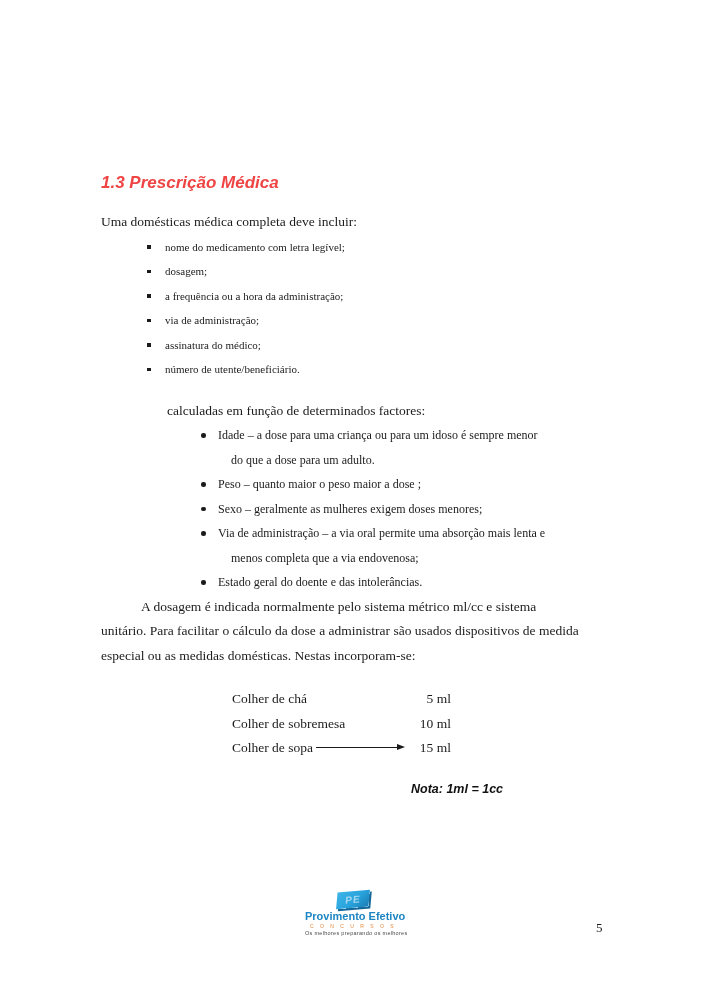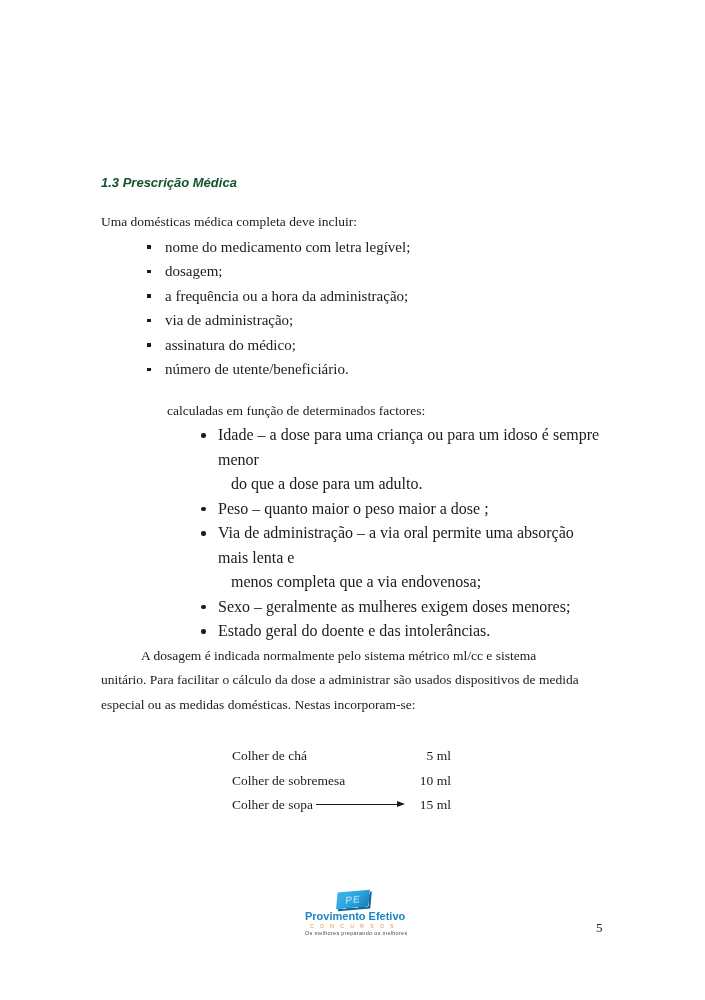--- a/index.html
+++ b/index.html
@@ -14,76 +14,76 @@
   }
   .content {
     position:absolute;
     left:101px; top:171px;
     width:506px;
   }
   h1.doc-heading {
     font-family:"Liberation Sans", sans-serif;
     font-style:italic;
     font-weight:bold;
-    font-size:13px;
+    font-size:17px;
     line-height:24px;
-    color:#14532d;
+    color:#ef4444;
     margin:0 0 15px 0;
   }
   .intro {
     margin:0;
     font-size:13.5px;
     line-height:24.5px;
   }
   ul.checklist {
     list-style:none;
     margin:0; padding:0;
   }
   ul.checklist li {
     position:relative;
-    font-size:15px;
+    font-size:11px;
     line-height:24.5px;
     padding-left:64px;
   }
   ul.checklist li::before {
     content:"";
     position:absolute;
     left:46px; top:10.5px;
     width:3.5px; height:3.5px;
     background:#1b1b1b;
   }
   .dosage-block {
     margin-top:17px;
     font-size:13.5px;
     line-height:24.5px;
   }
   .dosage-line2 { margin-left:66px; }
   ul.factors {
     list-style:none;
     margin:0; padding:0;
   }
-  ul.factors li { position:relative; font-size:16px; }
+  ul.factors li { position:relative; font-size:12px; }
   ul.factors li::before {
     content:"";
     position:absolute;
     left:100px; top:10px;
     width:4.5px; height:4.5px;
     border-radius:50%;
     background:#1b1b1b;
   }
   .f-line   { line-height:24.5px; padding-left:117px; }
   .f-cont   { line-height:24.5px; padding-left:130px; }
   .paragraph {
     margin:0;
     font-size:13.5px;
     line-height:24.5px;
   }
   .p-first { text-indent:40px; }
   .measures {
-    margin:27px 0 0 131px;
+    margin:19px 0 0 131px;
     width:219px;
   }
   .measure-row {
     position:relative;
     display:flex;
     justify-content:space-between;
     font-size:13.5px;
     line-height:24.5px;
   }
   .m-value { text-align:right; }
@@ -191,25 +191,25 @@
 
     <ul class="factors">
       <li>
         <div class="f-line">Idade – a dose para uma criança ou para um idoso é sempre menor</div>
         <div class="f-cont">do que a dose para um adulto.</div>
       </li>
       <li>
         <div class="f-line">Peso – quanto maior o peso maior a dose ;</div>
       </li>
       <li>
+        <div class="f-line">Sexo – geralmente as mulheres exigem doses menores;</div>
+      </li>
+      <li>
         <div class="f-line">Via de administração – a via oral permite uma absorção mais lenta e</div>
         <div class="f-cont">menos completa que a via endovenosa;</div>
-      </li>
-      <li>
-        <div class="f-line">Sexo – geralmente as mulheres exigem doses menores;</div>
       </li>
       <li>
         <div class="f-line">Estado geral do doente e das intolerâncias.</div>
       </li>
     </ul>
 
     <div class="paragraph">
       <div class="p-first">A dosagem é indicada normalmente pelo sistema métrico ml/cc e sistema</div>
       <div>unitário. Para facilitar o cálculo da dose a administrar são usados dispositivos de medida</div>
       <div>especial ou as medidas domésticas. Nestas incorporam-se:</div>
@@ -224,20 +224,21 @@
         <span class="m-label">Colher de sobremesa</span>
         <span class="m-value">10 ml</span>
       </div>
       <div class="measure-row">
         <span class="m-label">Colher de sopa</span>
         <span class="measure-arrow"></span>
         <span class="m-value">15 ml</span>
       </div>
     </div>
 
+    <div class="note">Nota: 1ml = 1cc</div>
 
   </div>
 
   <div class="logo">
     <div class="logo-icon">
       <span>PE</span>
     </div>
     <div class="logo-name">Provimento Efetivo</div>
     <div class="logo-sub">C O N C U R S O S</div>
     <div class="logo-tag">Os melhores preparando os melhores</div>

